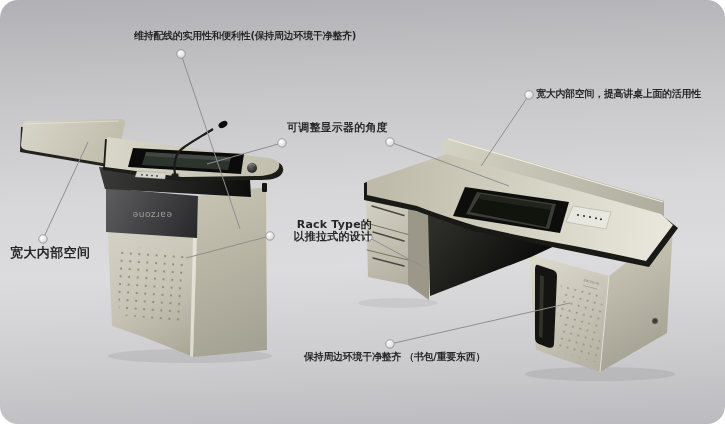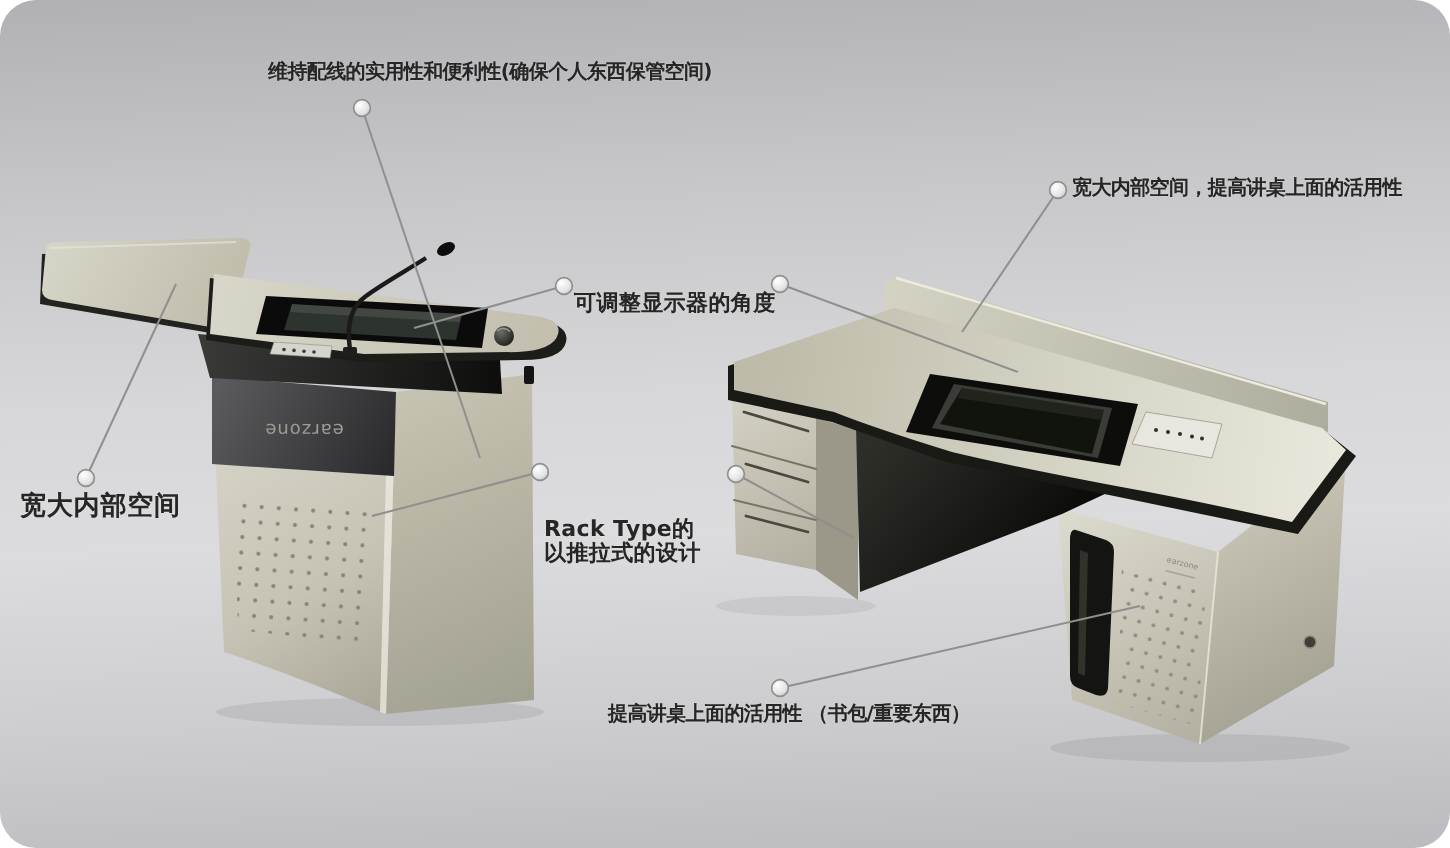--- a/index.html
+++ b/index.html
@@ -9,21 +9,21 @@
     font-family:"DejaVu Sans","Liberation Sans",sans-serif;
   }
   svg.scene{position:absolute;left:0;top:0;}
   .lbl{
     position:absolute;font-weight:bold;color:#262626;white-space:nowrap;
     text-shadow:0 0 1px rgba(255,255,255,.35);
   }
   .lbl-sm{font-size:10px;letter-spacing:-0.3px;}
   .lbl-md{font-size:11px;letter-spacing:0.2px;}
   .lbl-lg{font-size:13px;letter-spacing:0.4px;}
-  .lbl-center{text-align:left;line-height:12px;margin-top:40px;}
+  .lbl-center{text-align:right;line-height:12px;}
 </style>
 </head>
 <body>
 
 <div class="stage">
 
   <svg class="scene" width="725" height="424" viewBox="0 0 725 424">
     <defs>
       <linearGradient id="gWing" x1="30" y1="120" x2="120" y2="170" gradientUnits="userSpaceOnUse">
         <stop offset="0" stop-color="#d6d4c6"></stop>
@@ -205,28 +205,28 @@
         <circle cx="282" cy="143" r="4.2"></circle>
         <circle cx="390" cy="142" r="4.2"></circle>
         <circle cx="43" cy="239" r="4.2"></circle>
         <circle cx="270" cy="236" r="4.2"></circle>
         <circle cx="368" cy="237" r="4.2"></circle>
         <circle cx="390" cy="344" r="4.2"></circle>
       </g>
     </g>
   </svg>
 
-  <div class="lbl lbl-sm" style="left:134px;top:29px">维持配线的实用性和便利性(确保个人东西保管空间)</div>
+  <div class="lbl lbl-sm" style="left:134px;top:29px">维持配线的实用性和便利性(保持周边环境干净整齐)</div>
 
   <div class="lbl lbl-sm" style="left:536px;top:87px">宽大内部空间，提高讲桌上面的活用性</div>
 
-  <div class="lbl lbl-md" style="left:287px;top:144px">可调整显示器的角度</div>
+  <div class="lbl lbl-md" style="left:287px;top:120px">可调整显示器的角度</div>
 
   <div class="lbl lbl-lg" style="left:10px;top:244px">宽大内部空间</div>
 
   <div class="lbl lbl-md lbl-center" style="left:272px;top:219px;width:100px">
     <div>Rack Type的</div>
     <div>以推拉式的设计</div>
   </div>
 
-  <div class="lbl lbl-sm" style="left:304px;top:350px">提高讲桌上面的活用性 （书包/重要东西）</div>
+  <div class="lbl lbl-sm" style="left:304px;top:350px">保持周边环境干净整齐 （书包/重要东西）</div>
 
 </div>
 
 </body></html>

